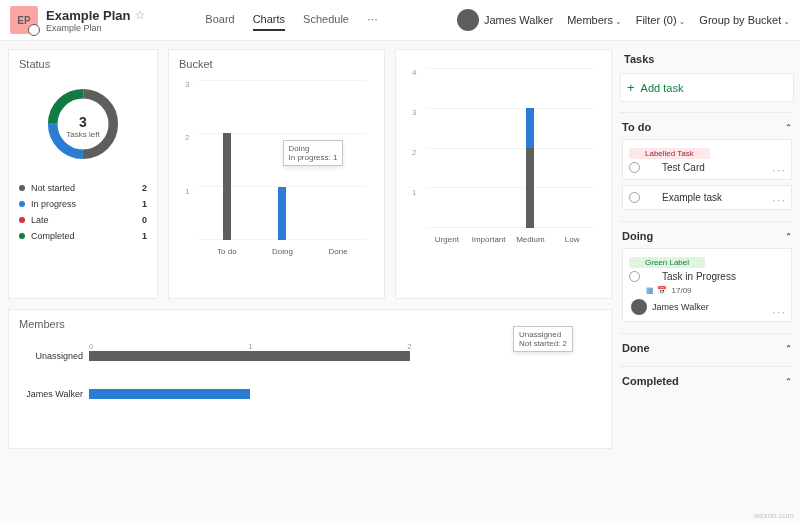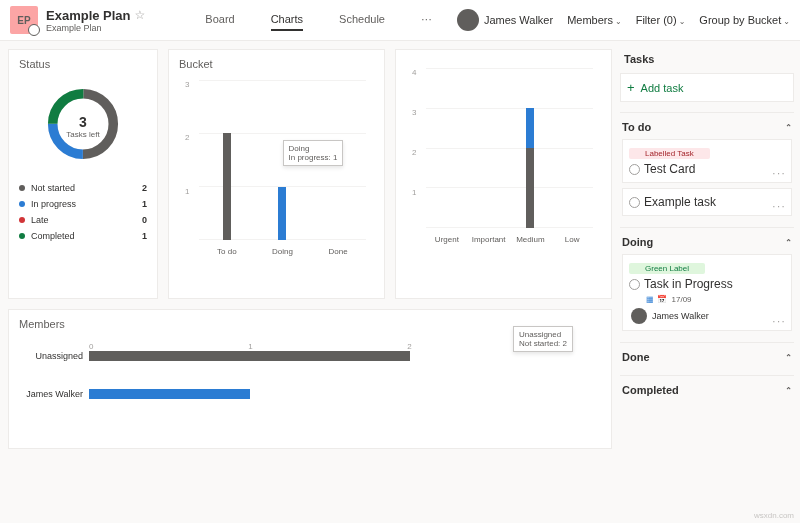--- a/index.html
+++ b/index.html
@@ -3,21 +3,21 @@
 <meta charset="utf-8">
 <style>
 *{box-sizing:border-box;margin:0;padding:0;font-family:'Segoe UI',Arial,sans-serif}
 body{background:#faf9f8;font-size:11px;color:#323130;width:800px;height:523px;overflow:hidden}
 .header{display:flex;align-items:center;padding:6px 10px;background:#fff;border-bottom:1px solid #edebe9}
 .plan-badge{width:28px;height:28px;background:#fca5a5;color:#605e5c;display:flex;align-items:center;justify-content:center;font-size:10px;font-weight:600;border-radius:2px;margin-right:8px;position:relative}
 .plan-badge::after{content:'';position:absolute;bottom:-2px;right:-2px;width:10px;height:10px;border:1px solid #605e5c;border-radius:50%;background:#fff;font-size:7px}
 .plan-title{font-size:13px;font-weight:600}
 .plan-sub{font-size:9px;color:#605e5c}
 .star{color:#a19f9d;margin-left:4px;font-size:12px}
-.tabs{display:flex;gap:36px;margin-left:60px}
+.tabs{display:flex;gap:18px;margin-left:60px}
 .tab{font-size:11px;color:#605e5c;padding:4px 0;cursor:pointer}
 .tab.active{color:#323130;font-weight:400;border-bottom:2px solid #323130}
 .hdr-right{margin-left:auto;display:flex;align-items:center;gap:14px;font-size:11px;color:#323130}
 .avatar{width:22px;height:22px;border-radius:50%;background:#605e5c;display:inline-flex;align-items:center;justify-content:center;color:#fff;font-size:9px}
 .chev{font-size:8px;color:#605e5c;margin-left:2px}
 .main{display:flex;height:calc(100% - 42px)}
 .charts{flex:1;padding:8px;display:flex;flex-direction:column;gap:10px}
 .row1{display:flex;gap:10px;height:250px}
 .card{background:#fff;border:1px solid #edebe9;padding:8px 10px}
 .card-title{font-size:11px;color:#605e5c;margin-bottom:8px}
@@ -49,21 +49,21 @@
 .hseg{height:100%}
 .sidebar{width:180px;padding:8px 6px 8px 0;overflow:hidden}
 .sb-title{font-size:11px;font-weight:600;padding:4px 4px 8px}
 .add-task{border:1px solid #edebe9;background:#fff;padding:6px;display:flex;align-items:center;gap:6px;color:#107c41;font-size:11px;cursor:pointer;margin-bottom:10px}
 .plus{color:#107c41;font-size:13px}
 .section{border-top:1px solid #edebe9;padding:6px 2px}
 .sec-hdr{display:flex;align-items:center;font-size:11px;font-weight:600;padding:2px 0 6px;cursor:pointer}
 .sec-hdr .chev{margin-left:auto}
 .task{background:#fff;border:1px solid #edebe9;padding:6px;margin-bottom:5px;position:relative}
 .label-tag{display:inline-block;font-size:8px;padding:1px 16px;border-radius:2px;margin-bottom:3px}
-.task-row{display:flex;align-items:center;gap:4px;font-size:12px}
+.task-row{display:flex;align-items:center;gap:22px;font-size:10px}
 .circ{width:11px;height:11px;border:1px solid #a19f9d;border-radius:50%}
 .task-meta{display:flex;align-items:center;gap:4px;font-size:8px;color:#605e5c;margin-top:4px;margin-left:17px}
 .dots{position:absolute;right:5px;bottom:3px;color:#a19f9d;font-size:11px;letter-spacing:1px}
 .assignee{display:flex;align-items:center;gap:5px;font-size:9px;margin-top:4px;margin-left:2px}
 .sm-av{width:16px;height:16px;border-radius:50%;background:#605e5c}
 .watermark{position:absolute;bottom:3px;right:6px;font-size:8px;color:#c8c6c4}
 </style>
 </head>
 <body>
 

